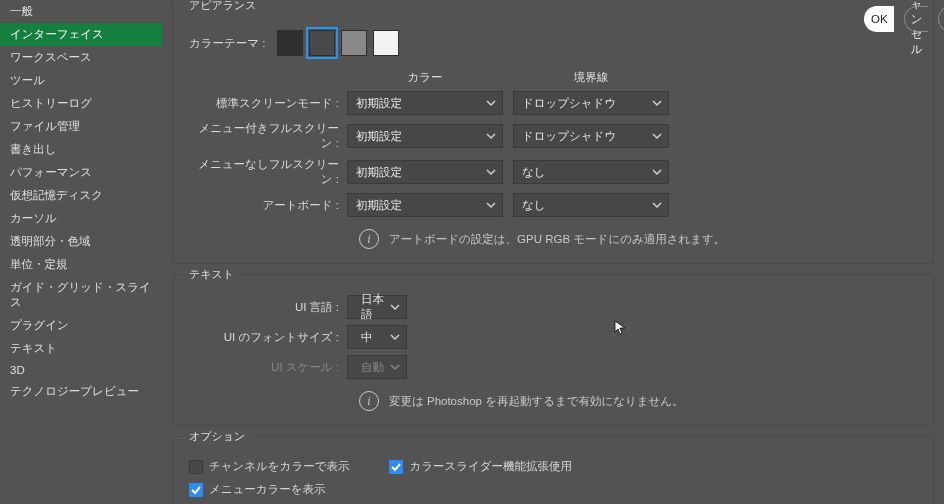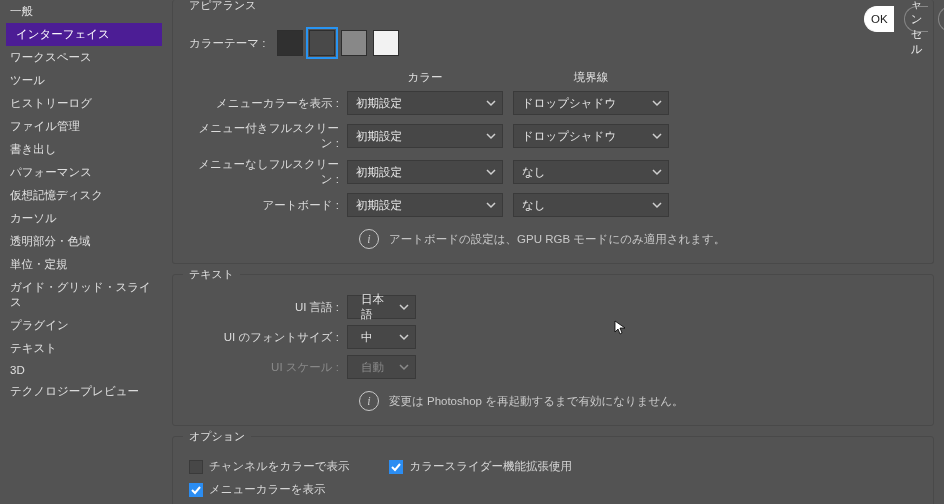--- a/index.html
+++ b/index.html
@@ -19,23 +19,22 @@
     background: #535353;
     padding-top: 0;
     flex-shrink: 0;
   }
   .sidebar-item {
     padding: 4px 10px;
     cursor: pointer;
     color: #e0e0e0;
   }
   .sidebar-item.active {
-    background: #4c1d95;
+    background: #15803d;
     color: #fff;
-    margin-left: 6px;
   }
   .main {
     flex: 1;
     padding: 0 10px 10px 10px;
     min-width: 0;
   }
   .panel {
     border: 1px solid #494949;
     border-radius: 3px;
     margin-top: 10px;
@@ -90,21 +89,21 @@
     border: 1px solid #3a3a3a;
     color: #e6e6e6;
     height: 24px;
     padding: 0 20px 0 8px;
     width: 156px;
     position: relative;
     display: flex;
     align-items: center;
     cursor: pointer;
   }
-  .select.small { width: 69px; padding-left: 13px; }
+  .select.small { width: 60px; padding-left: 13px; }
   .select.disabled { color: #8b8b8b; cursor: default; }
   .select .chev {
     position: absolute; right: 6px; top: 50%; transform: translateY(-50%);
     color: #cfcfcf;
   }
   .select + .select { margin-left: 10px; }
   .info-row {
     display: flex; align-items: center;
     margin-top: 12px;
     margin-left: 170px;
@@ -201,21 +200,21 @@
       </div>
     </div>
 
     <div class="grid-header">
       <span class="spacer"></span>
       <span class="col">カラー</span>
       <span class="col">境界線</span>
     </div>
 
     <div class="form-row">
-      <span class="label">メニューカラーを表示 :</span>
+      <span class="label">標準スクリーンモード :</span>
       <div class="select">
           <span>初期設定</span>
           <span class="chev">
             <svg viewBox="0 0 10 10">
               <path d="M1 3 L5 7 L9 3" fill="none" stroke="currentColor" stroke-width="1.5"></path>
             </svg>
           </span>
         </div>
       <div class="select">
           <span>ドロップシャドウ</span>

